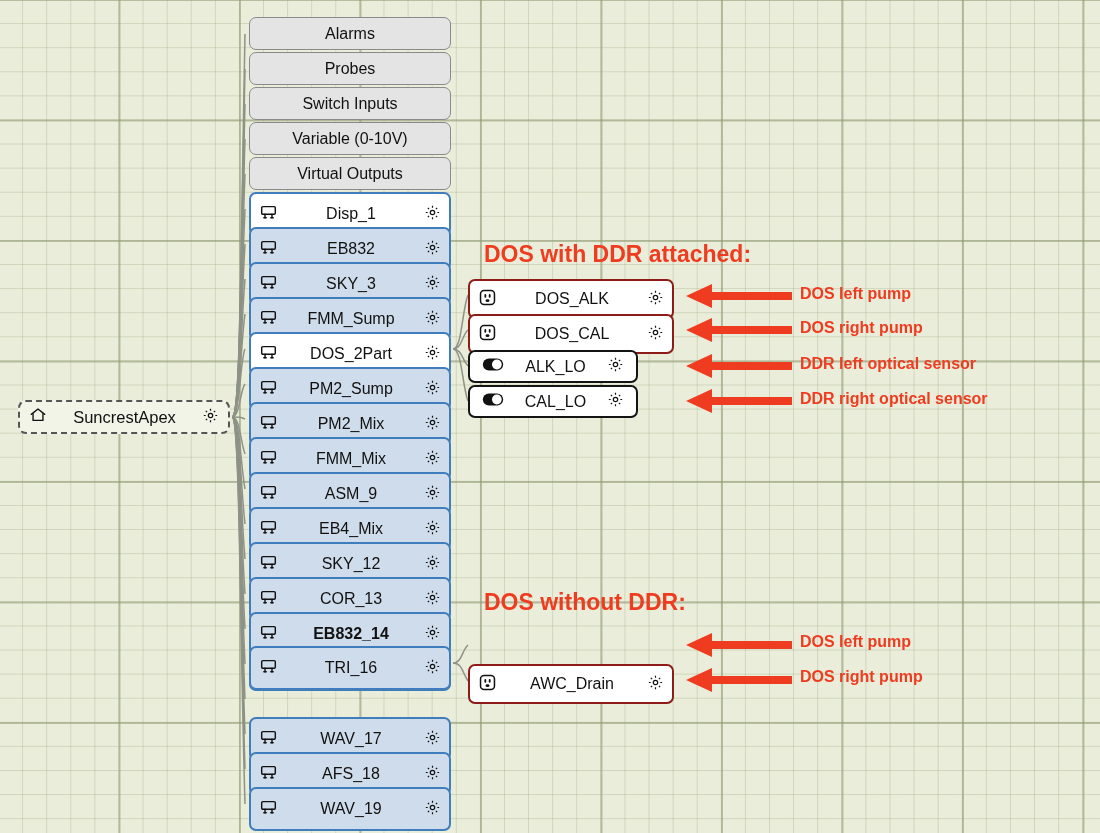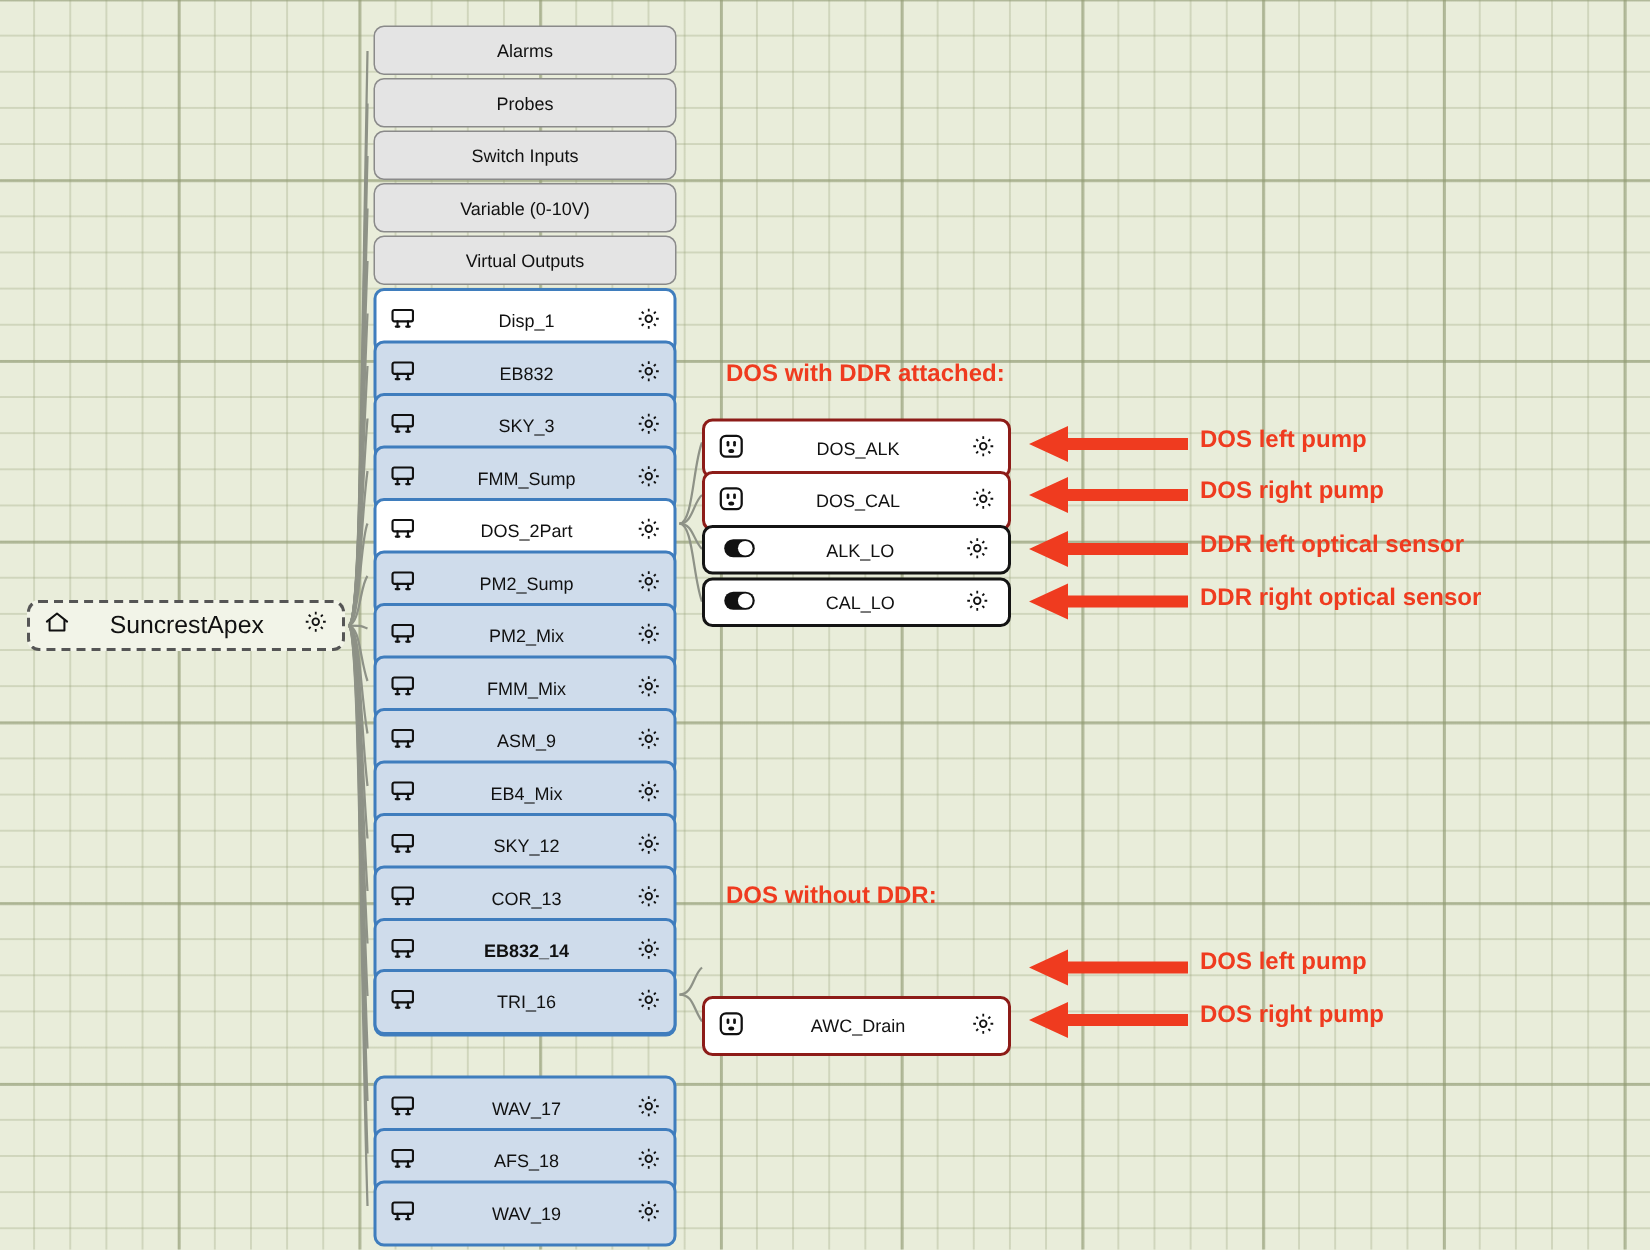--- a/index.html
+++ b/index.html
@@ -40,21 +40,21 @@
     height: 833px;
     pointer-events: none;
   }
 
   .node {
     position: absolute;
     box-sizing: border-box;
     display: flex;
     align-items: center;
     border-radius: 7px;
-    font-size: 12px;
+    font-size: 16px;
     color: #111;
     user-select: none;
   }
 
   
   .node-root {
     left: 18px;
     top: 400px;
     width: 212px;
     height: 34px;
@@ -92,21 +92,21 @@
     width: 206px;
     height: 40px;
     background: #ffffff;
     border: 2.4px solid #8d1c18;
     padding: 0 8px;
     justify-content: flex-end;
   }
 
   
   .node-switch {
-    width: 206px;
+    width: 170px;
     height: 33px;
     background: #ffffff;
     border: 2.4px solid #141414;
     padding: 0 12px;
   }
 
   .node-label {
     flex: 1 1 auto;
     text-align: center;
     white-space: nowrap;
@@ -119,21 +119,21 @@
     display: block;
   }
   .ic-left  { margin-right: 2px; }
   .ic-right { margin-left: 2px; }
 
   
   .anno-head {
     position: absolute;
     color: #ef3b1f;
     font-weight: bold;
-    font-size: 16px;
+    font-size: 23px;
     white-space: nowrap;
     user-select: none;
   }
   .anno-label {
     position: absolute;
     color: #ef3b1f;
     font-weight: bold;
     font-size: 16px;
     white-space: nowrap;
     user-select: none;

